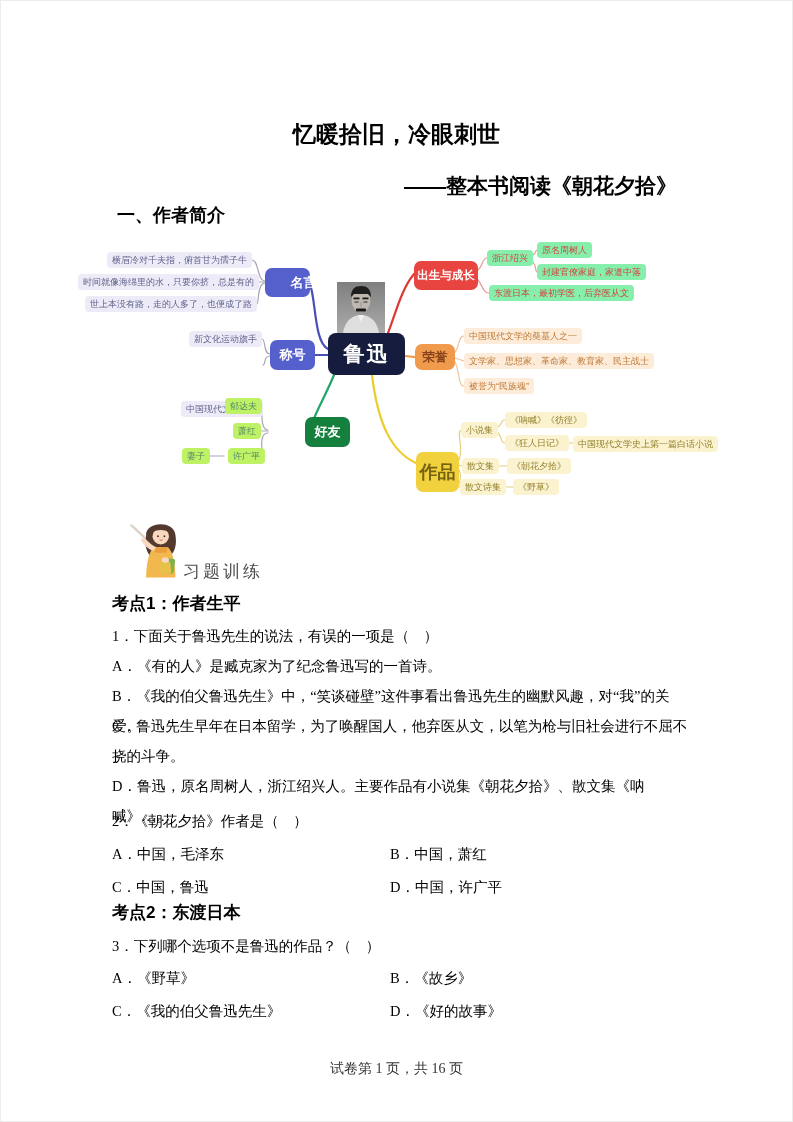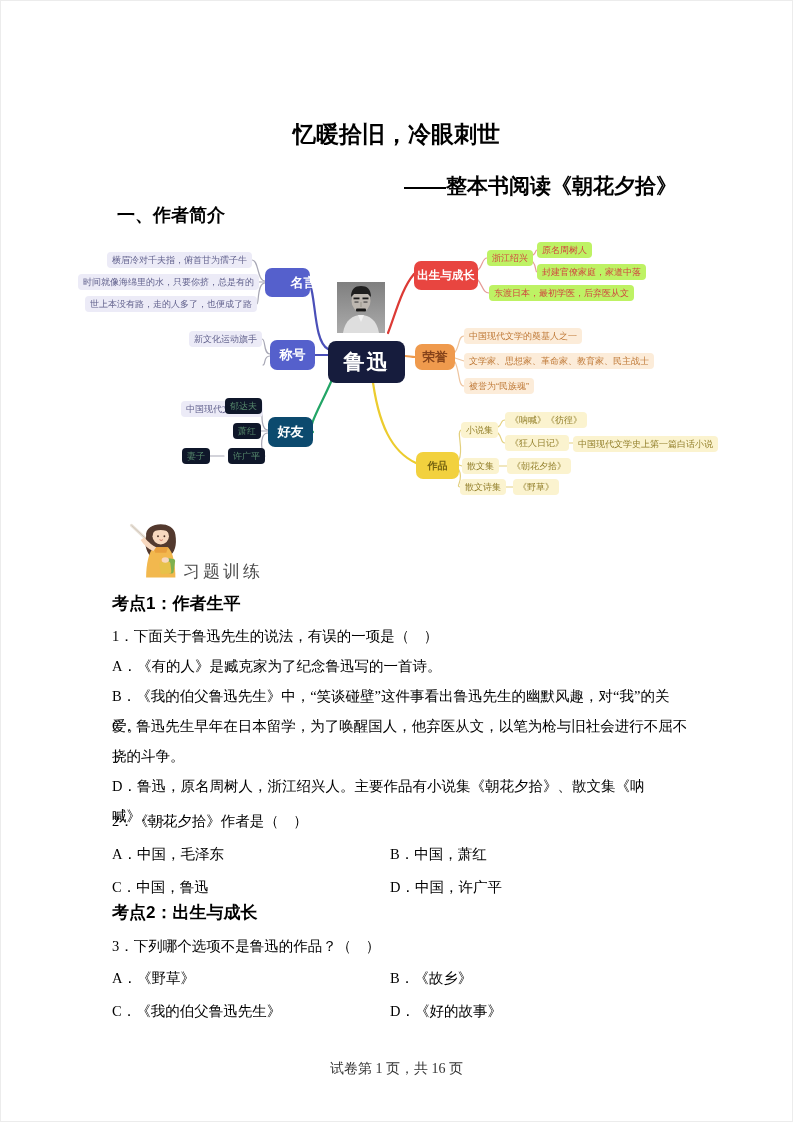--- a/index.html
+++ b/index.html
@@ -29,35 +29,35 @@
     position:absolute; display:flex; align-items:center; justify-content:center;
     font-family:"Liberation Sans", sans-serif; font-weight:bold;
     border-radius:7px; white-space:nowrap; z-index:3;
   }
   .mm-sub {
     position:absolute; font-family:"Liberation Sans", sans-serif;
     font-size:9px; line-height:10px; padding:3px 5px; border-radius:4px;
     white-space:nowrap; z-index:3;
   }
   .c-blue   { background:#5560cc; color:#fff; }
-  .c-green  { background:#0c4a6e; color:#fff; }
+  .c-green  { background:#15803d; color:#fff;margin-left:37px; }
   .c-red    { background:#e84540; color:#fff; }
   .c-orange { background:#ef9a4d; color:#86431a; }
   .c-yellow { background:#f2d13e; color:#756311; }
   .s-blue   { background:#ecebf7; color:#63638e; }
-  .s-green  { background:#0f172a; color:#55876b; }
-  .s-red    { background:#bef264; color:#d0453f; }
+  .s-green  { background:#bef264; color:#55876b; }
+  .s-red    { background:#86efac; color:#d0453f; }
   .s-orange { background:#fcecd9; color:#bf7937; }
   .s-yellow { background:#fbf3cf; color:#93802c; }
   .mm-center {
     position:absolute; left:328px; top:333px; width:77px; height:42px;
     background:#161c3d; color:#fff; border-radius:8px;
     display:flex; align-items:center; justify-content:center;
     font-family:"Liberation Sans", sans-serif; font-weight:bold; font-size:21px;
-    letter-spacing:2px; z-index:4;margin-top:8px;
+    letter-spacing:2px; z-index:4;
   }
   .mm-photo { position:absolute; left:337px; top:282px; width:48px; height:51px; z-index:4; }
   
   .ex-banner {
     position:absolute; left:183px; top:560px;
     font-family:"Liberation Sans", sans-serif; font-size:17px; color:#4c4c4c;
     letter-spacing:3px;
   }
   .teacher { position:absolute; left:126px; top:510px; width:64px; height:80px; }
   .kp-heading {
@@ -148,21 +148,21 @@
     <rect x="23" y="20" width="2" height="5" fill="#a49e96" opacity="0.7"></rect>
     <rect x="19" y="26.5" width="10" height="3" rx="1" fill="#141414"></rect>
   </svg>
   <div class="mm-center">鲁迅</div>
 
   <div class="mm-node c-blue" style="left:265px;top:268px;width:45px;height:29px;font-size:13px;padding-left:32px;">名言</div>
   <div class="mm-node c-blue" style="left:270px;top:340px;width:45px;height:30px;font-size:13px;">称号</div>
   <div class="mm-node c-green" style="left:268px;top:417px;width:45px;height:30px;font-size:13px;">好友</div>
   <div class="mm-node c-red" style="left:414px;top:261px;width:64px;height:29px;font-size:11.5px;text-align:center;">出生与成长</div>
   <div class="mm-node c-orange" style="left:415px;top:344px;width:40px;height:26px;font-size:12.5px;">荣誉</div>
-  <div class="mm-node c-yellow" style="left:416px;top:452px;width:43px;height:27px;font-size:10px;">作品</div>
+  <div class="mm-node c-yellow" style="left:416px;top:452px;width:43px;height:40px;font-size:18px;">作品</div>
 
   <div class="mm-sub s-blue" style="right:541px;top:252px;">横眉冷对千夫指，俯首甘为孺子牛</div>
   <div class="mm-sub s-blue" style="right:534px;top:274px;">时间就像海绵里的水，只要你挤，总是有的</div>
   <div class="mm-sub s-blue" style="right:536px;top:296px;">世上本没有路，走的人多了，也便成了路</div>
 
   <div class="mm-sub s-blue" style="right:531px;top:331px;">新文化运动旗手</div>
   <div class="mm-sub s-blue" style="right:530px;top:357px;margin-top:44px;">中国现代文学之父</div>
 
   <div class="mm-sub s-green" style="right:531px;top:398px;">郁达夫</div>
   <div class="mm-sub s-green" style="right:532px;top:423px;">萧红</div>
@@ -210,21 +210,21 @@
   <div class="bodyline" style="top:651px;">A．《有的人》是臧克家为了纪念鲁迅写的一首诗。</div>
   <div class="bodyline" style="top:681px;">B．《我的伯父鲁迅先生》中，“笑谈碰壁”这件事看出鲁迅先生的幽默风趣，对“我”的关爱。</div>
   <div class="bodyline" style="top:711px;">C．鲁迅先生早年在日本留学，为了唤醒国人，他弃医从文，以笔为枪与旧社会进行不屈不挠的斗争。</div>
   <div class="bodyline" style="top:771px;">D．鲁迅，原名周树人，浙江绍兴人。主要作品有小说集《朝花夕拾》、散文集《呐喊》……</div>
   <div class="bodyline" style="top:806px;">2．《朝花夕拾》作者是（　）</div>
   <div class="bodyline" style="top:839px;">A．中国，毛泽东</div>
   <div class="bodyline opt-b" style="top:839px;">B．中国，萧红</div>
   <div class="bodyline" style="top:872px;">C．中国，鲁迅</div>
   <div class="bodyline opt-b" style="top:872px;">D．中国，许广平</div>
 
-  <div class="kp-heading" style="top:901px;">考点2：出生与成长</div>
+  <div class="kp-heading" style="top:901px;">考点2：东渡日本</div>
   <div class="bodyline" style="top:931px;">3．下列哪个选项不是鲁迅的作品？（　）</div>
   <div class="bodyline" style="top:963px;">A．《野草》</div>
   <div class="bodyline opt-b" style="top:963px;">B．《故乡》</div>
   <div class="bodyline" style="top:996px;">C．《我的伯父鲁迅先生》</div>
   <div class="bodyline opt-b" style="top:996px;">D．《好的故事》</div>
 
   <div class="footer">试卷第 1 页，共 16 页</div>
 
 </div>
 

